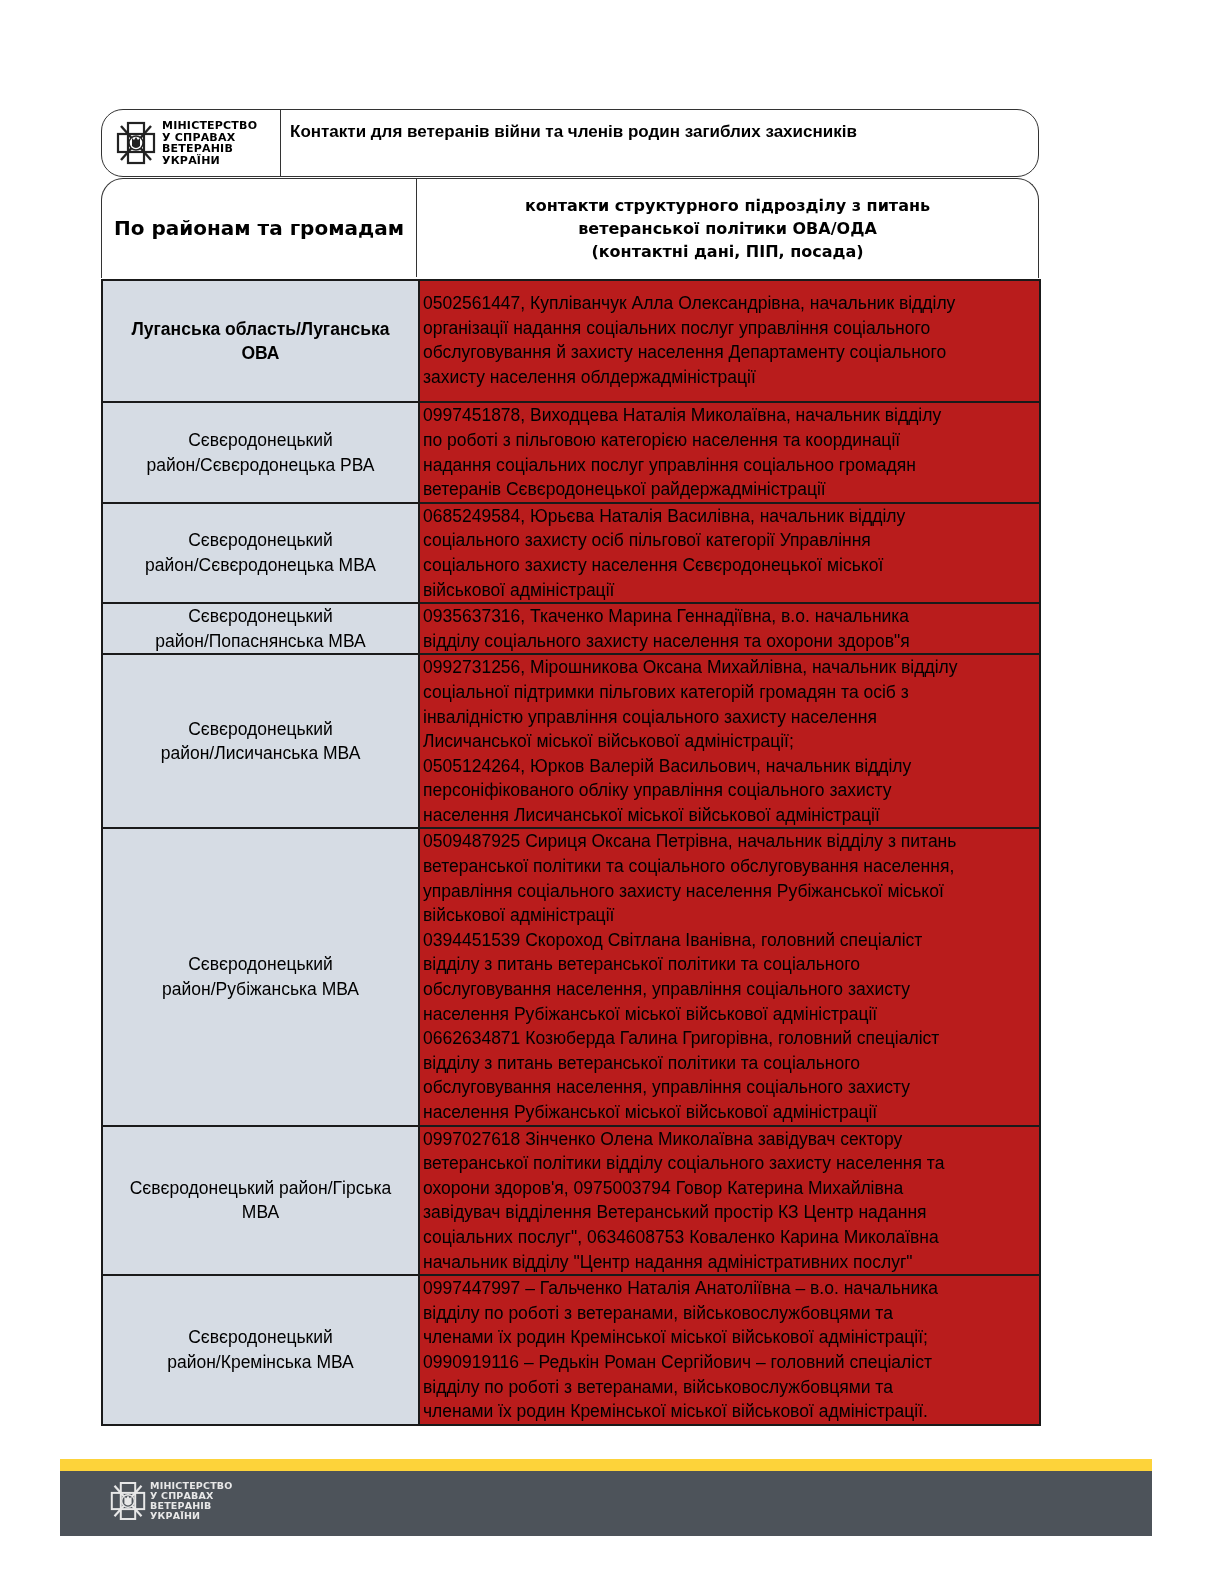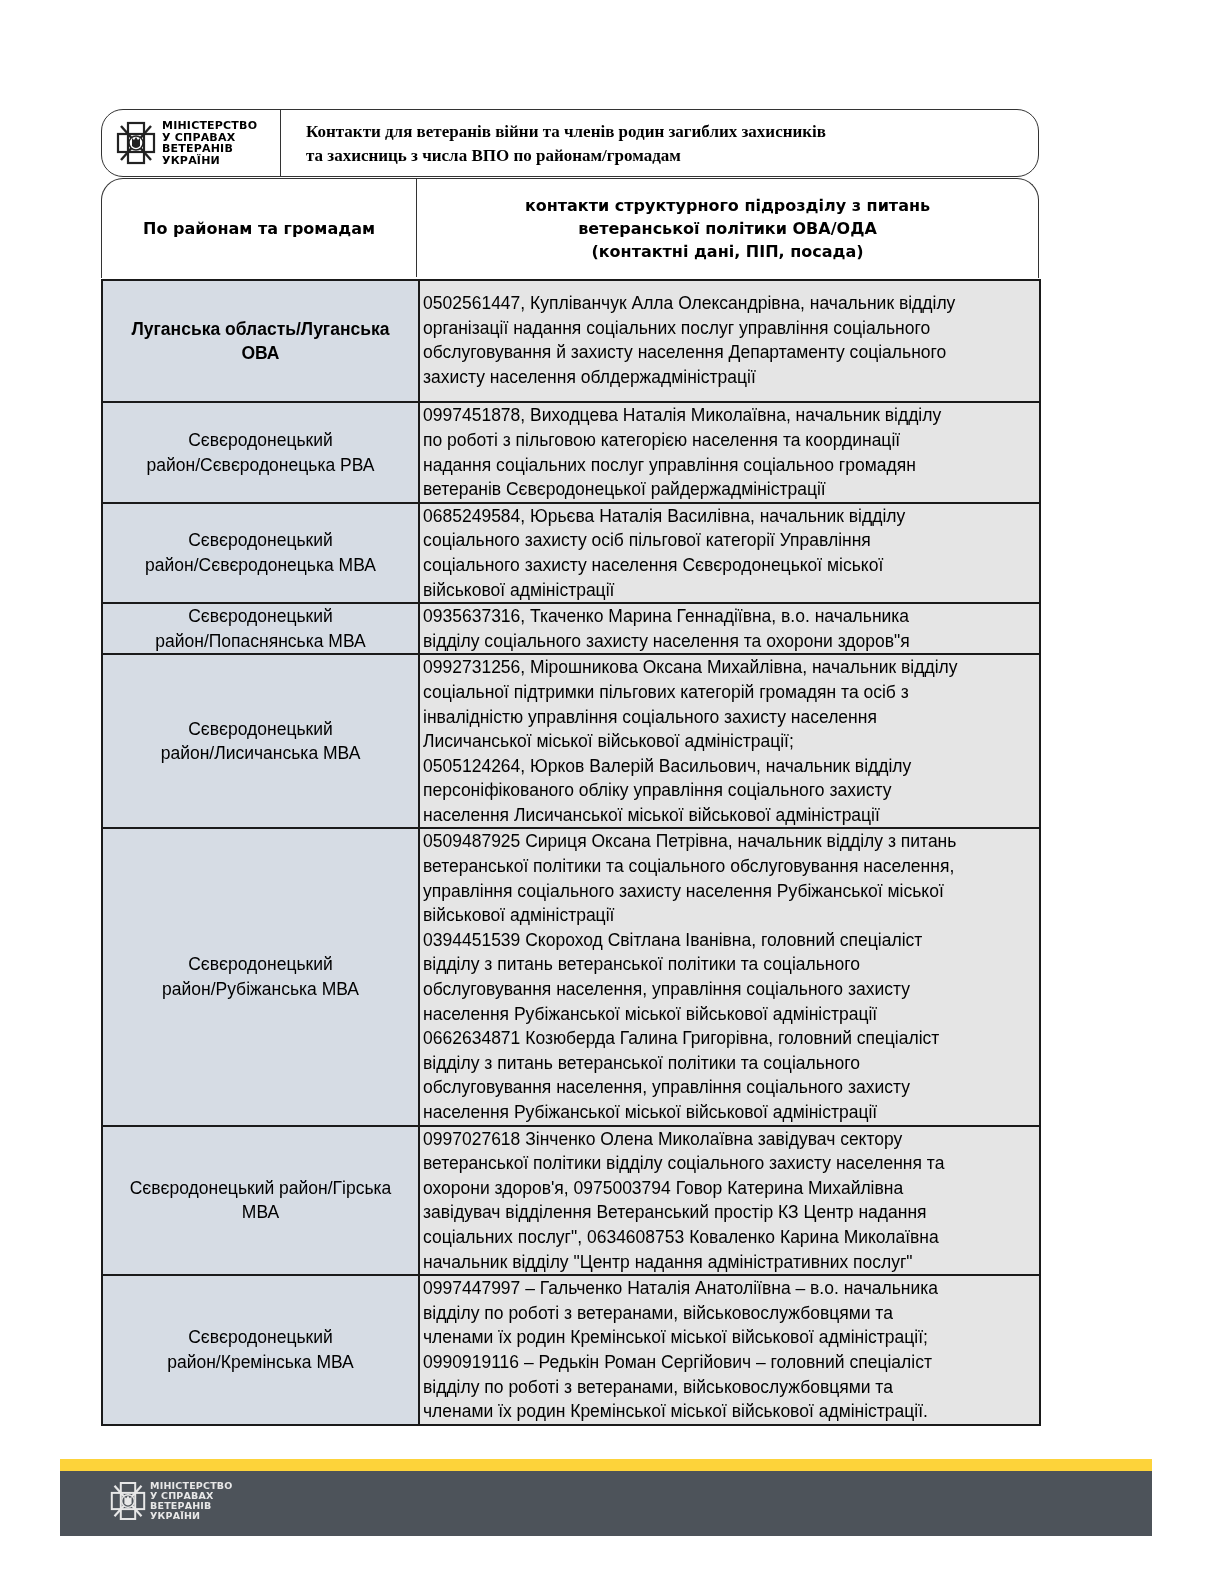--- a/index.html
+++ b/index.html
@@ -7,40 +7,40 @@
          font-family: "Liberation Sans", sans-serif; color: #000; }
 
   
   .hdr { position: absolute; left: 101px; top: 109px; width: 938px; height: 68px;
          border: 1.5px solid #333; border-radius: 22px; box-sizing: border-box; }
   .hdr-logo { position: absolute; left: 0; top: 0; width: 178px; height: 66px;
               border-right: 1.5px solid #333; display: flex; align-items: center; }
   .hdr-logo svg { margin-left: 14px; }
   .logo-text { margin-left: 6px; font-family: "DejaVu Sans", sans-serif; font-size: 11px;
                font-weight: bold; line-height: 11.5px; letter-spacing: 0.2px; }
-  .hdr-title { position: absolute; left: 204px; top: 10px; font-family: Liberation Serif, serif;
+  .hdr-title { position: absolute; left: 188px; top: 10px; font-family: Liberation Sans, sans-serif;
                font-weight: bold; font-size: 17px; line-height: 24px; }
 
   
   .colhdr { position: absolute; left: 101px; top: 178px; width: 938px; height: 100px;
             border-left: 1.5px solid #333; border-top: 1.5px solid #333; border-right: 1.5px solid #333;
             border-radius: 22px 22px 0 0; box-sizing: border-box; }
   .colhdr-left { position: absolute; left: 0; top: 0; width: 314px; height: 98px;
                  border-right: 1px solid #333; display: flex; align-items: center; justify-content: center;
-                 font-family: "DejaVu Sans", sans-serif; font-weight: bold; font-size: 16px; }
+                 font-family: "DejaVu Sans", sans-serif; font-weight: bold; font-size: 20px; }
   .colhdr-right { position: absolute; left: 315px; top: 0; right: 0; height: 98px;
                   display: flex; flex-direction: column; align-items: center; justify-content: center;
                   font-family: "DejaVu Sans", sans-serif; font-weight: bold; font-size: 16px; line-height: 23px; text-align: center; }
 
   
   table { position: absolute; left: 101px; top: 279px; width: 940px; border-collapse: collapse; table-layout: fixed; }
   td { border: 2px solid #1a1a1a; padding: 0 3px; vertical-align: middle; font-size: 17.5px; line-height: 24.6px; }
   td.region { width: 309px; background: #d6dce4; text-align: center; }
   td.region.bold { font-weight: bold; }
-  td.contact { background: #e5e5e5; }
+  td.contact { background: #b91c1c; }
   .line { display: block; white-space: nowrap; }
 
   
   .footer-yellow { position: absolute; left: 60px; top: 1459px; width: 1092px; height: 12px; background: #fdd33a; }
   .footer-dark { position: absolute; left: 60px; top: 1471px; width: 1092px; height: 65px; background: #4d535a; }
   .footer-logo { position: absolute; left: 50px; top: 10px; display: flex; align-items: center; }
   .footer-logo .logo-text { color: #e8e8e8; font-size: 9.5px; line-height: 10px; margin-left: 4px; }
 </style>
 </head>
 <body>
@@ -57,21 +57,20 @@
     </svg>
     <div class="logo-text">
       <span class="line">МІНІСТЕРСТВО</span>
       <span class="line">У СПРАВАХ</span>
       <span class="line">ВЕТЕРАНІВ</span>
       <span class="line">УКРАЇНИ</span>
     </div>
   </div>
   <div class="hdr-title">
     <span class="line">Контакти для ветеранів війни та членів родин загиблих захисників</span>
-    <span class="line">та захисниць з числа ВПО по районам/громадам</span>
   </div>
 </div>
 
 <div class="colhdr">
   <div class="colhdr-left">По районам та громадам</div>
   <div class="colhdr-right">
     <span>контакти структурного підрозділу з питань</span>
     <span>ветеранської політики ОВА/ОДА</span>
     <span>(контактні дані, ПІП, посада)</span>
   </div>

